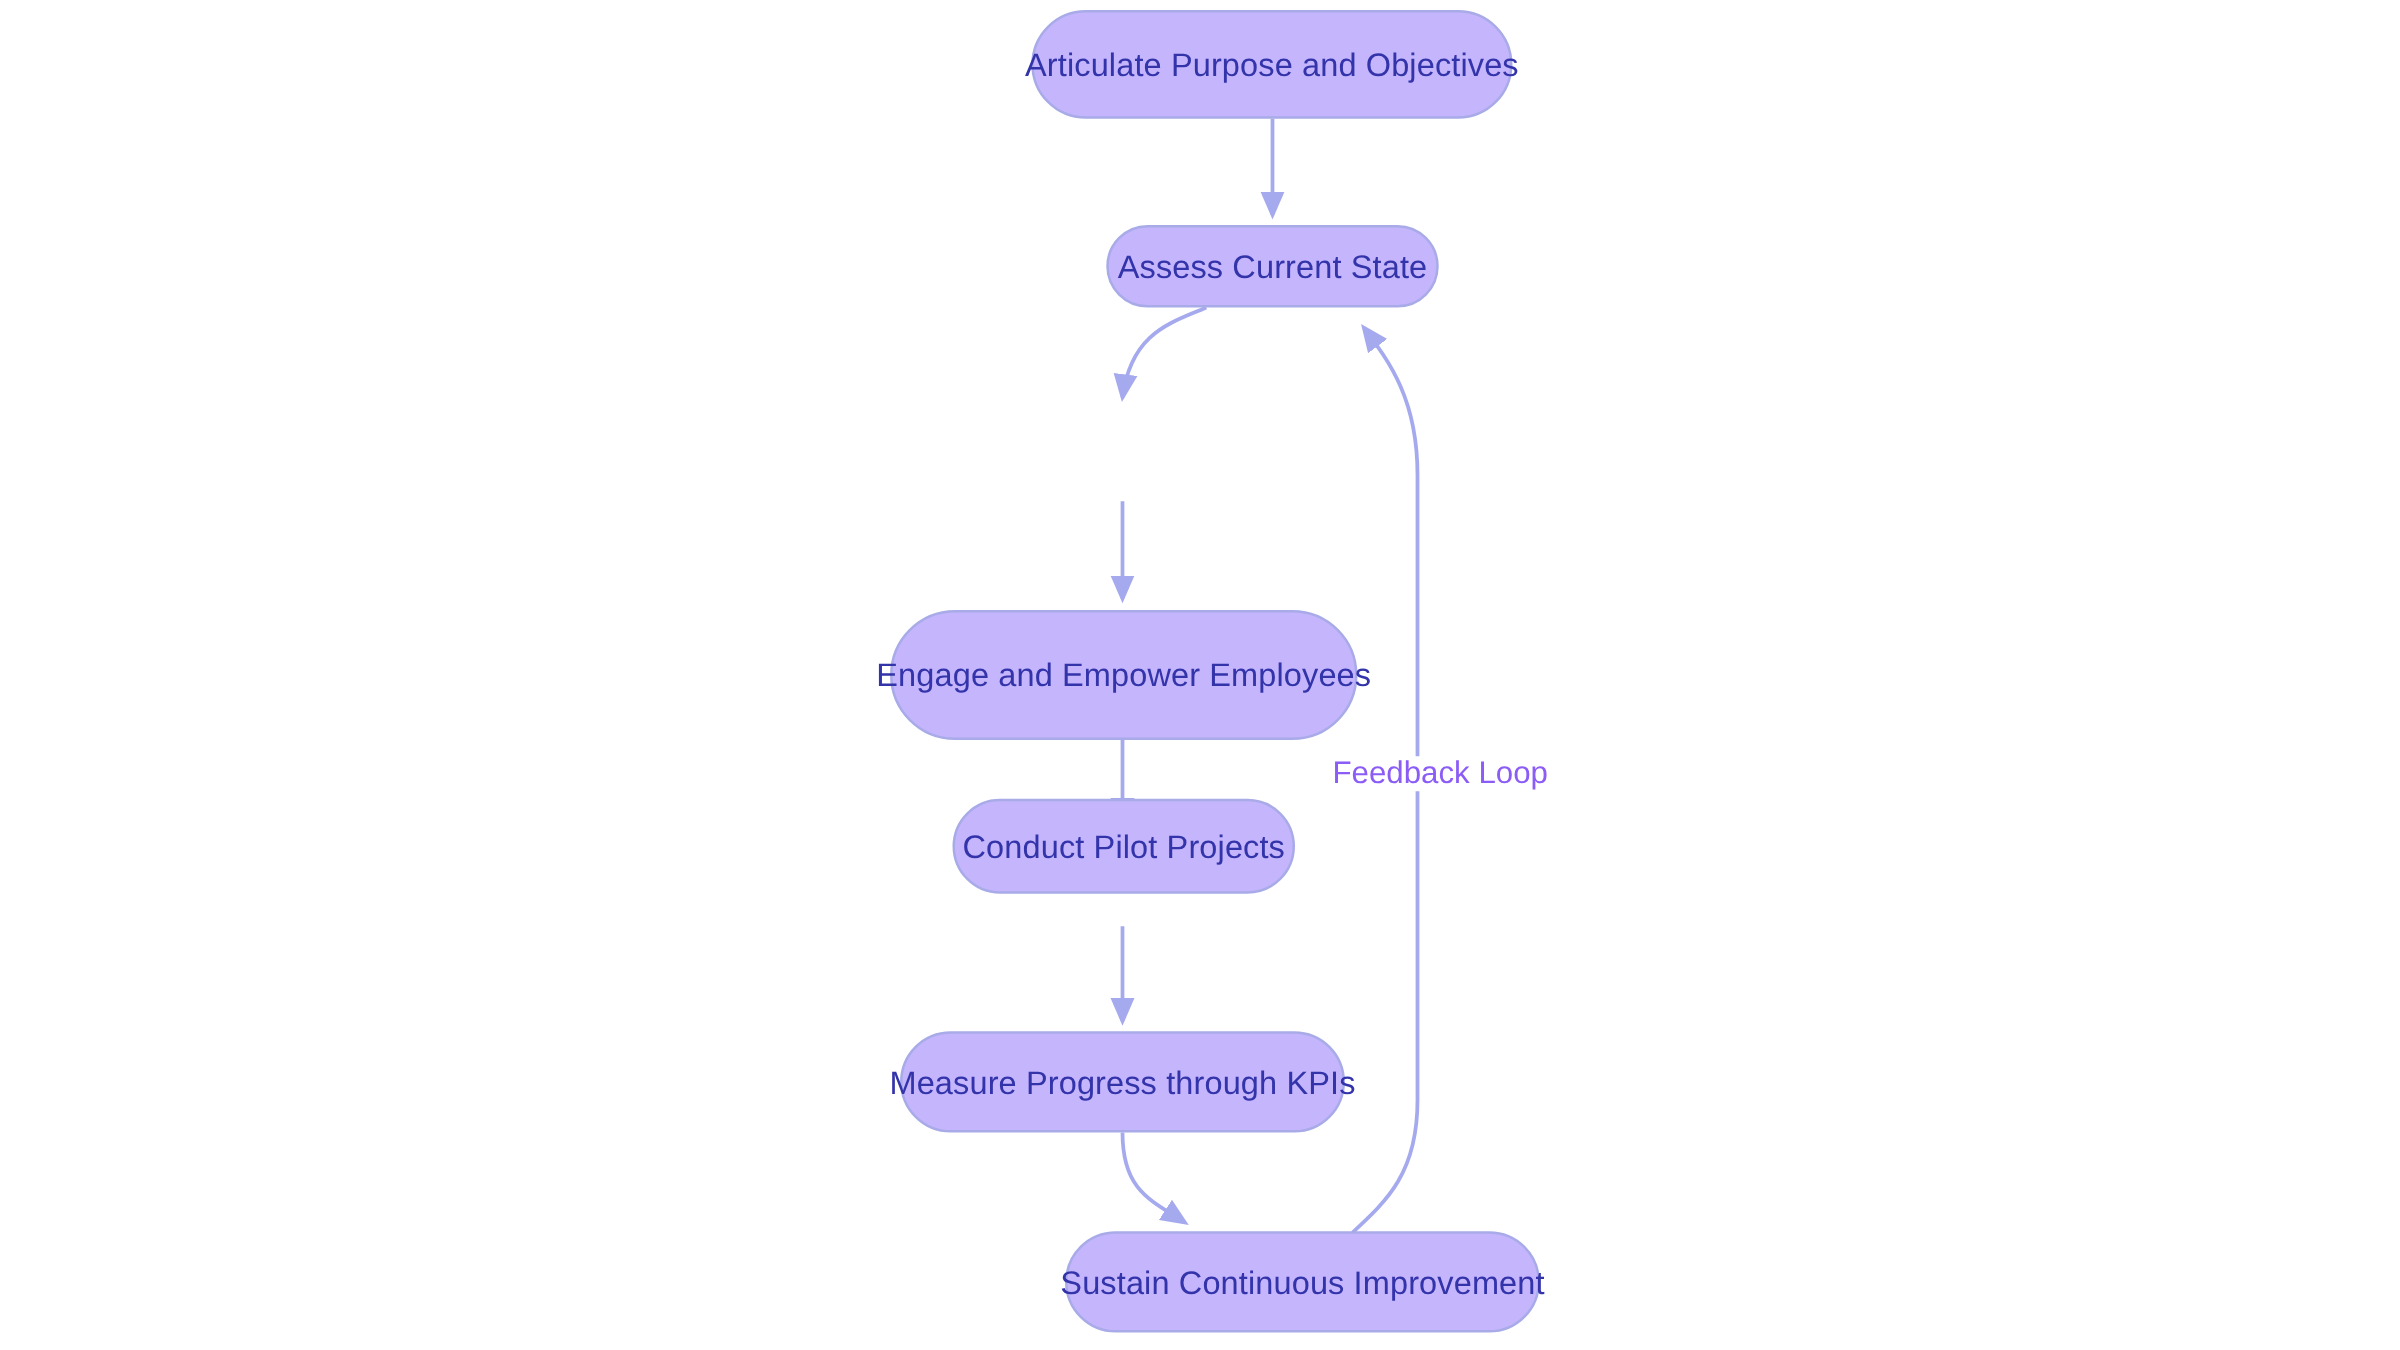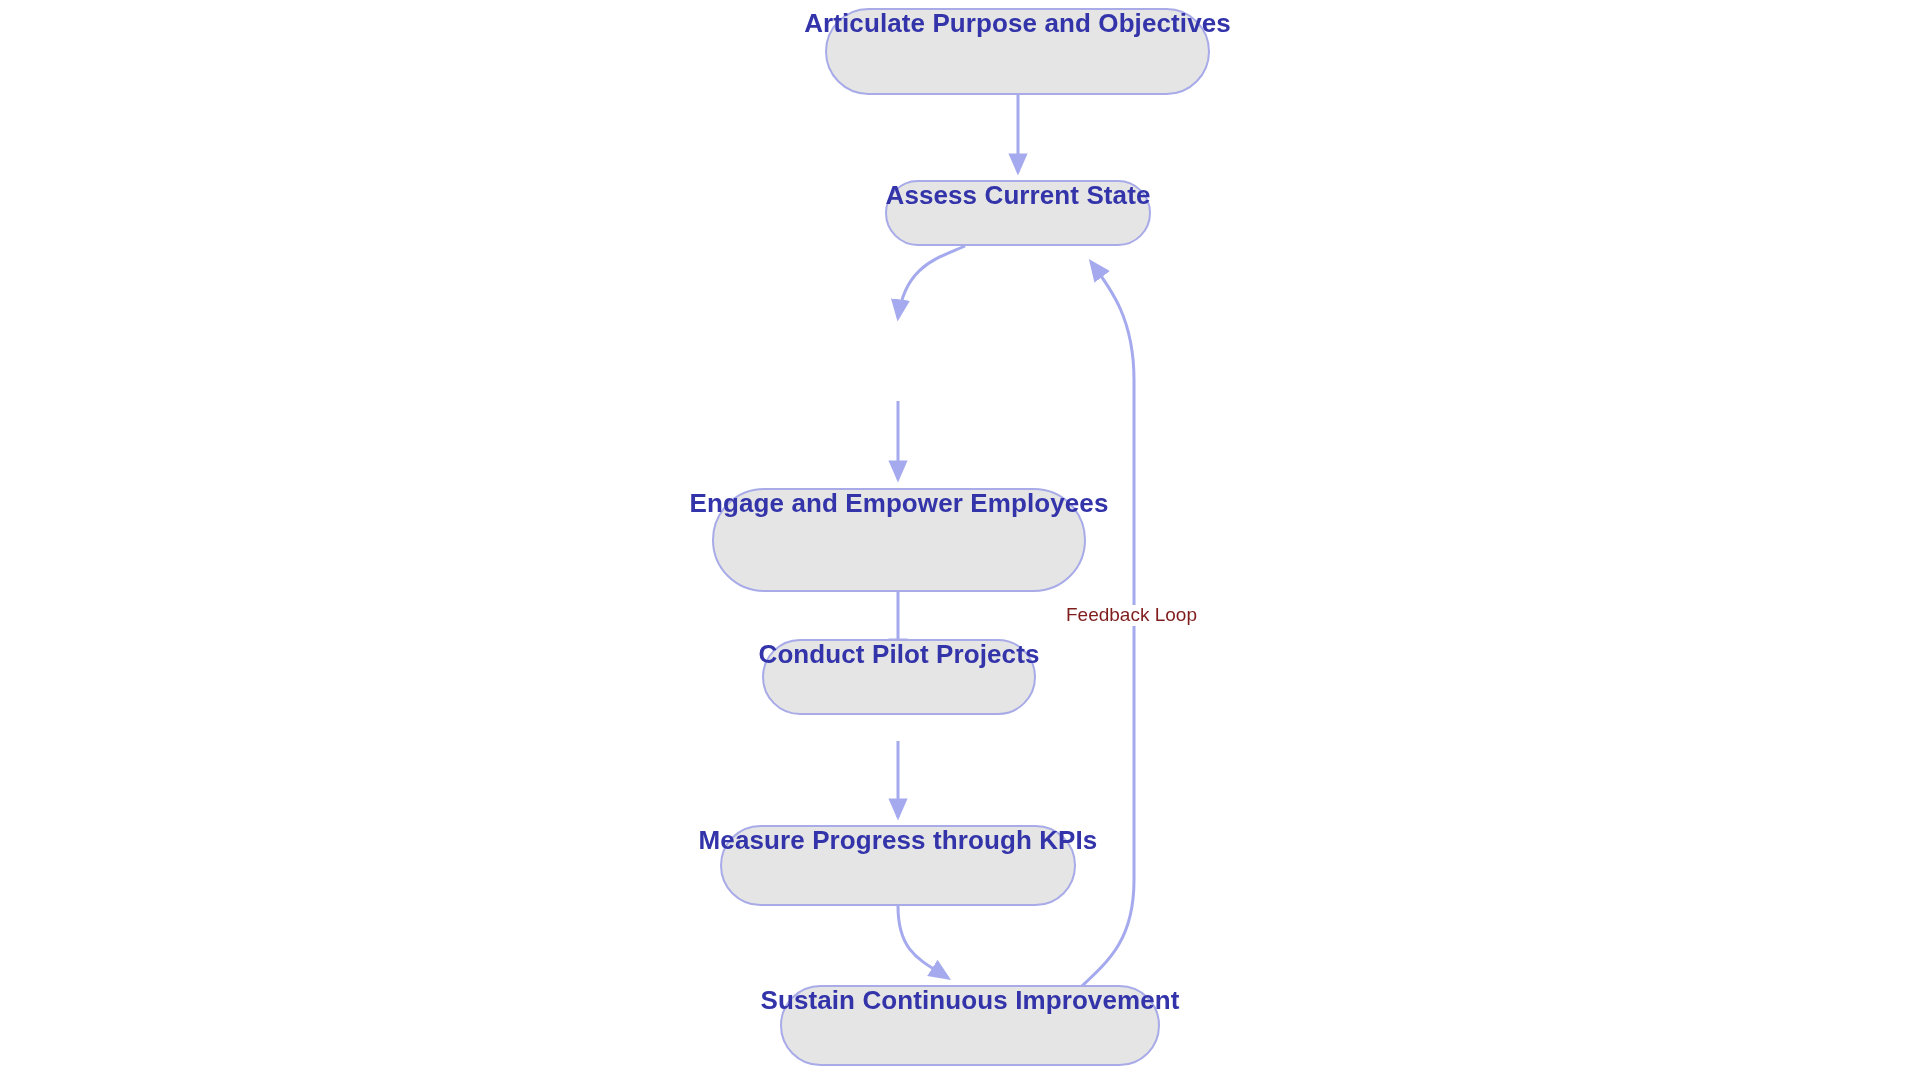--- a/index.html
+++ b/index.html
@@ -23,42 +23,42 @@
   #edge-layer {
     position: absolute;
     left: 0;
     top: 0;
     width: 1920px;
     height: 1080px;
   }
   .flow-node {
     position: absolute;
     box-sizing: border-box;
-    background: #e5e5e5;
+    background: #c4b5fd;
     border: 2px solid #a8abe8;
     border-radius: 999px;
     display: flex;
-    align-items: flex-start;
+    align-items: center;
     justify-content: center;
     color: #3333aa;
     font-size: 26px;
-    font-weight: 700;
+    font-weight: 400;
     letter-spacing: 0.1px;
     white-space: nowrap;
     z-index: 2;
   }
   .node-label {
     display: block;
     line-height: 1;
     padding: 0 14px;
   }
   .edge-label {
     position: absolute;
-    color: #7f1d1d;
-    font-size: 19px;
+    color: #8b5cf6;
+    font-size: 25px;
     white-space: nowrap;
     z-index: 3;
     background: #ffffff;
     padding: 0 2px;
     line-height: 1.1;
   }
 </style>
 </head>
 <body>
 
@@ -102,19 +102,19 @@
   </div>
 
   <div class="flow-node" style="left:762px; top:639px; width:274px; height:76px;">
     <span class="node-label">Conduct Pilot Projects</span>
   </div>
 
   <div class="flow-node" style="left:720px; top:825px; width:356px; height:81px;">
     <span class="node-label">Measure Progress through KPIs</span>
   </div>
 
-  <div class="flow-node" style="left:780px; top:985px; width:380px; height:81px;">
+  <div class="flow-node" style="left:852px; top:985px; width:380px; height:81px;">
     <span class="node-label">Sustain Continuous Improvement</span>
   </div>
 
   <div class="edge-label" style="left:1064px; top:605px;">Feedback Loop</div>
 
 </div>
 
 </body></html>

